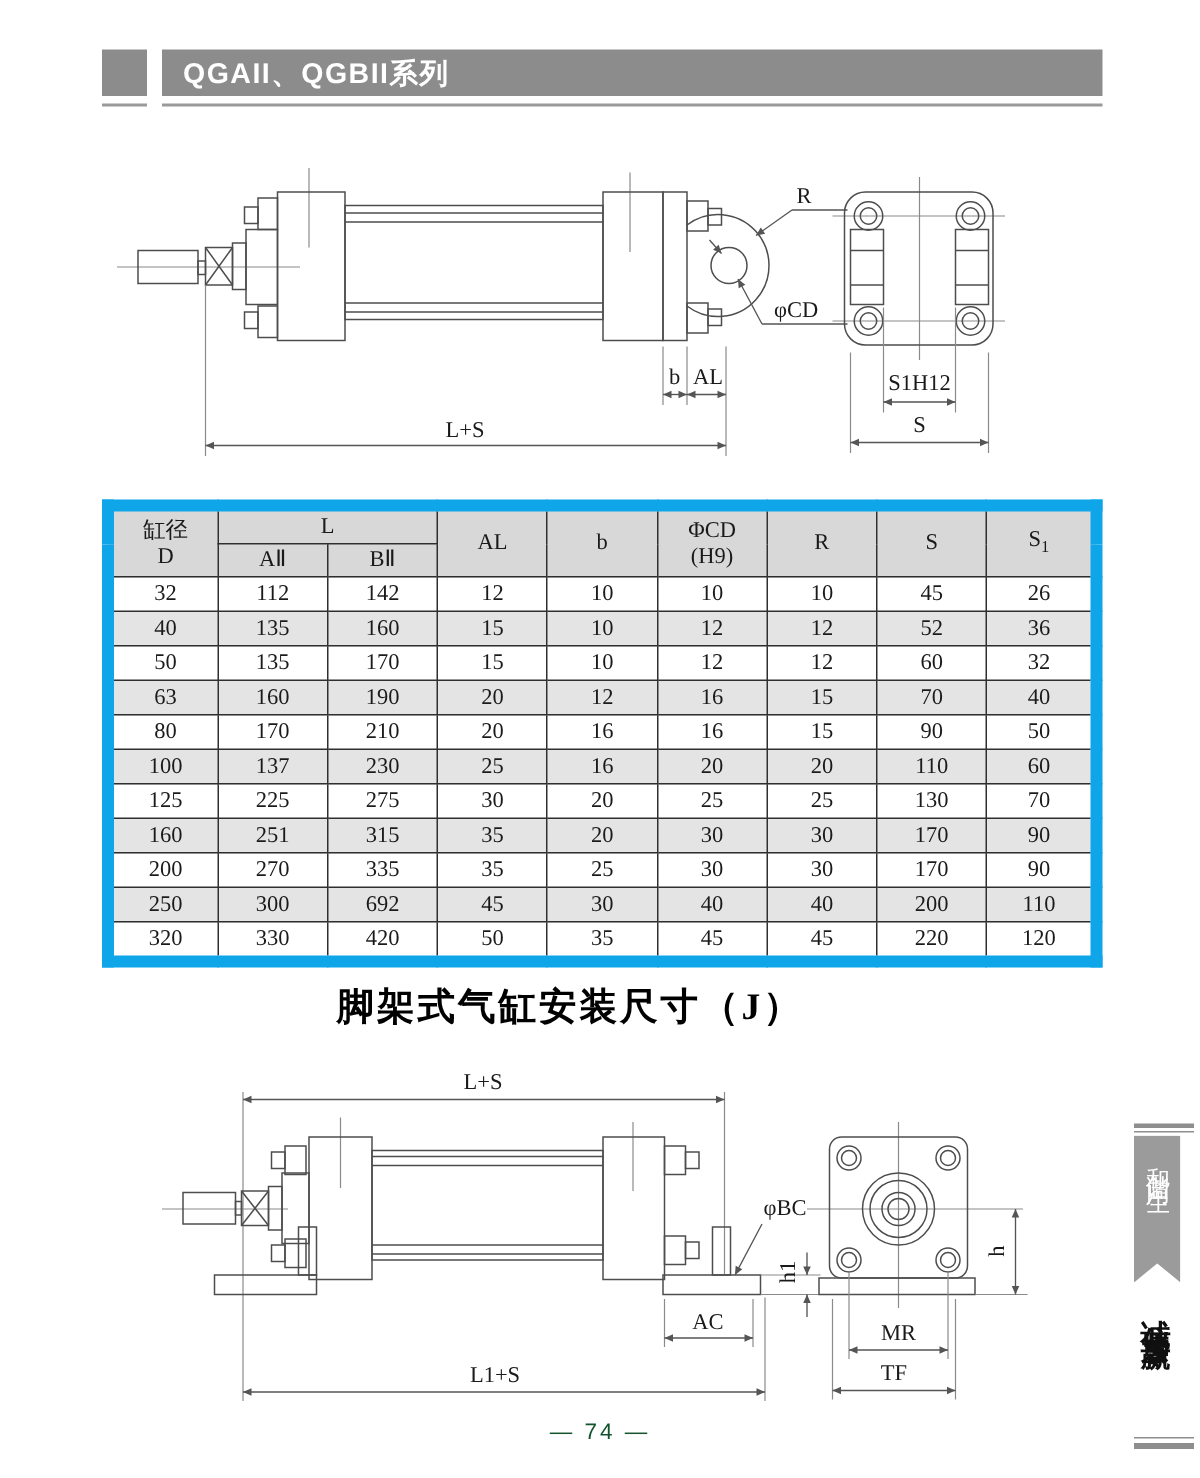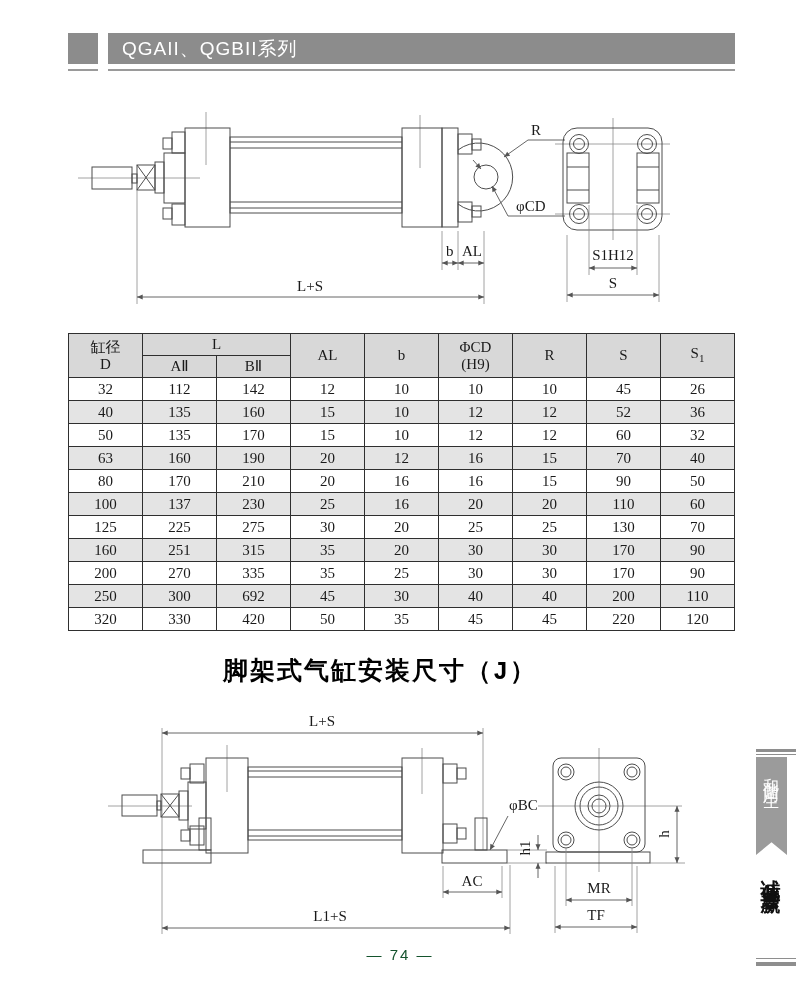--- a/index.html
+++ b/index.html
@@ -13,44 +13,44 @@
   body{
     width:800px;height:985px;background:#ffffff;position:relative;overflow:hidden;
     font-family:"Liberation Serif",serif;color:#1a1a1a;
   }
   .abs{position:absolute;}
   
   .hdr-square{left:68px;top:33px;width:30px;height:31px;background:var(--header-bar);}
   .hdr-bar{
     left:108px;top:33px;width:627px;height:31px;background:var(--header-bar);
     display:flex;align-items:center;color:#fff;
-    font-family:"Liberation Sans",sans-serif;font-weight:normal;font-size:19px;
+    font-family:"Liberation Sans",sans-serif;font-weight:bold;font-size:19px;
     padding-left:14px;box-sizing:border-box;letter-spacing:1px;
   }
   .hdr-bar .gap{width:42px;display:inline-block;}
   .hdr-bar sub{font-size:12px;}
   .hdr-ul{background:#9a9a9a;height:2px;top:69px;}
   .hdr-ul.sq{left:68px;width:30px;}
   .hdr-ul.bar{left:108px;width:627px;}
   
   table.dim{
     position:absolute;left:68px;top:333px;width:667px;
     border-collapse:collapse;table-layout:fixed;text-align:center;
-    font-size:15px;border:1px solid #0ea5e9;
+    font-size:15px;border:8px solid #0ea5e9;
   }
   table.dim th,table.dim td{border:1px solid #2f2f2f;padding:0;font-weight:normal;}
   table.dim thead th{background:var(--table-head);height:21px;line-height:17px;}
   table.dim tbody td{height:22px;}
   table.dim tbody tr:nth-child(even){background:var(--row-alt);}
   table.dim .two-line div{line-height:17px;}
   table.dim sub{font-size:11px;}
   
   .sec-title{
     left:0;top:654px;width:760px;text-align:center;
-    font-family:Liberation Mono, monospace;font-weight:bold;font-size:25px;color:#000;
+    font-family:Liberation Serif, serif;font-weight:bold;font-size:25px;color:#000;
     letter-spacing:2px;
   }
   
   svg.draw{position:absolute;left:60px;}
   svg.draw .ol{fill:none;stroke:var(--line);stroke-width:1;}
   svg.draw .thin{fill:none;stroke:#8a8a8a;stroke-width:0.8;}
   svg.draw .dim{fill:none;stroke:#555;stroke-width:0.9;}
   svg.draw text{fill:#1a1a1a;font-family:"Liberation Serif",serif;font-size:15px;}
   
   .side-line{background:#8e8e8e;left:756px;width:40px;}

